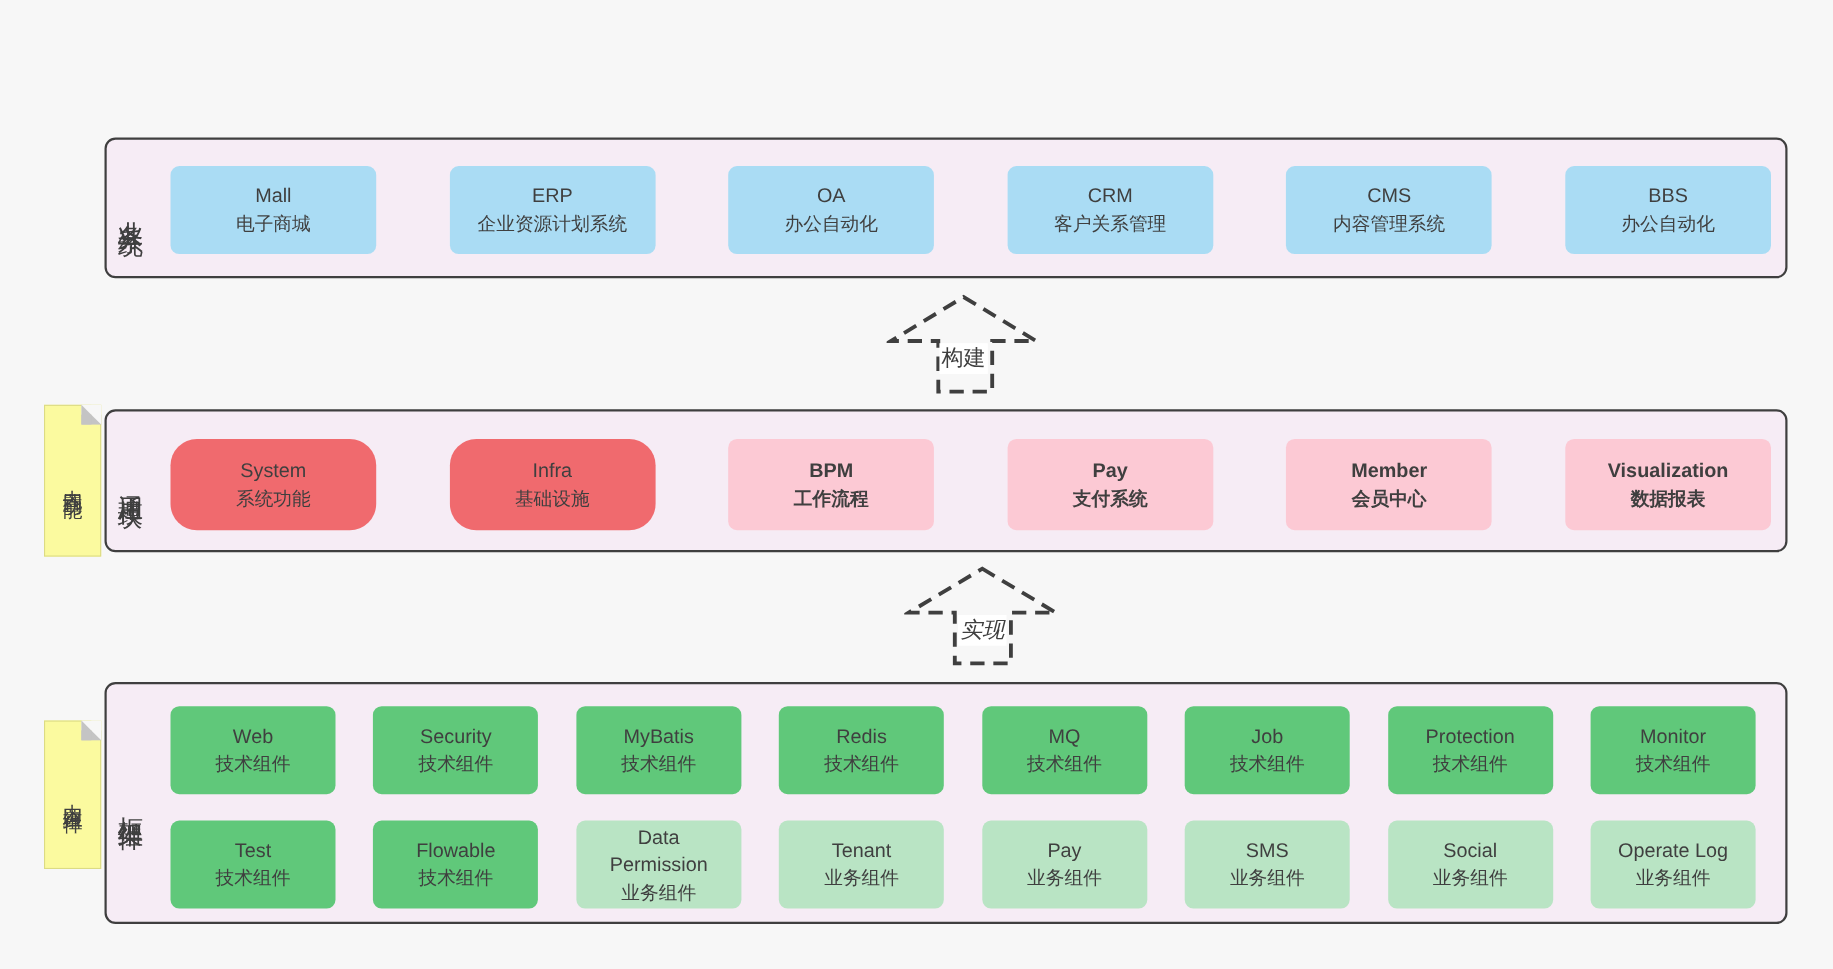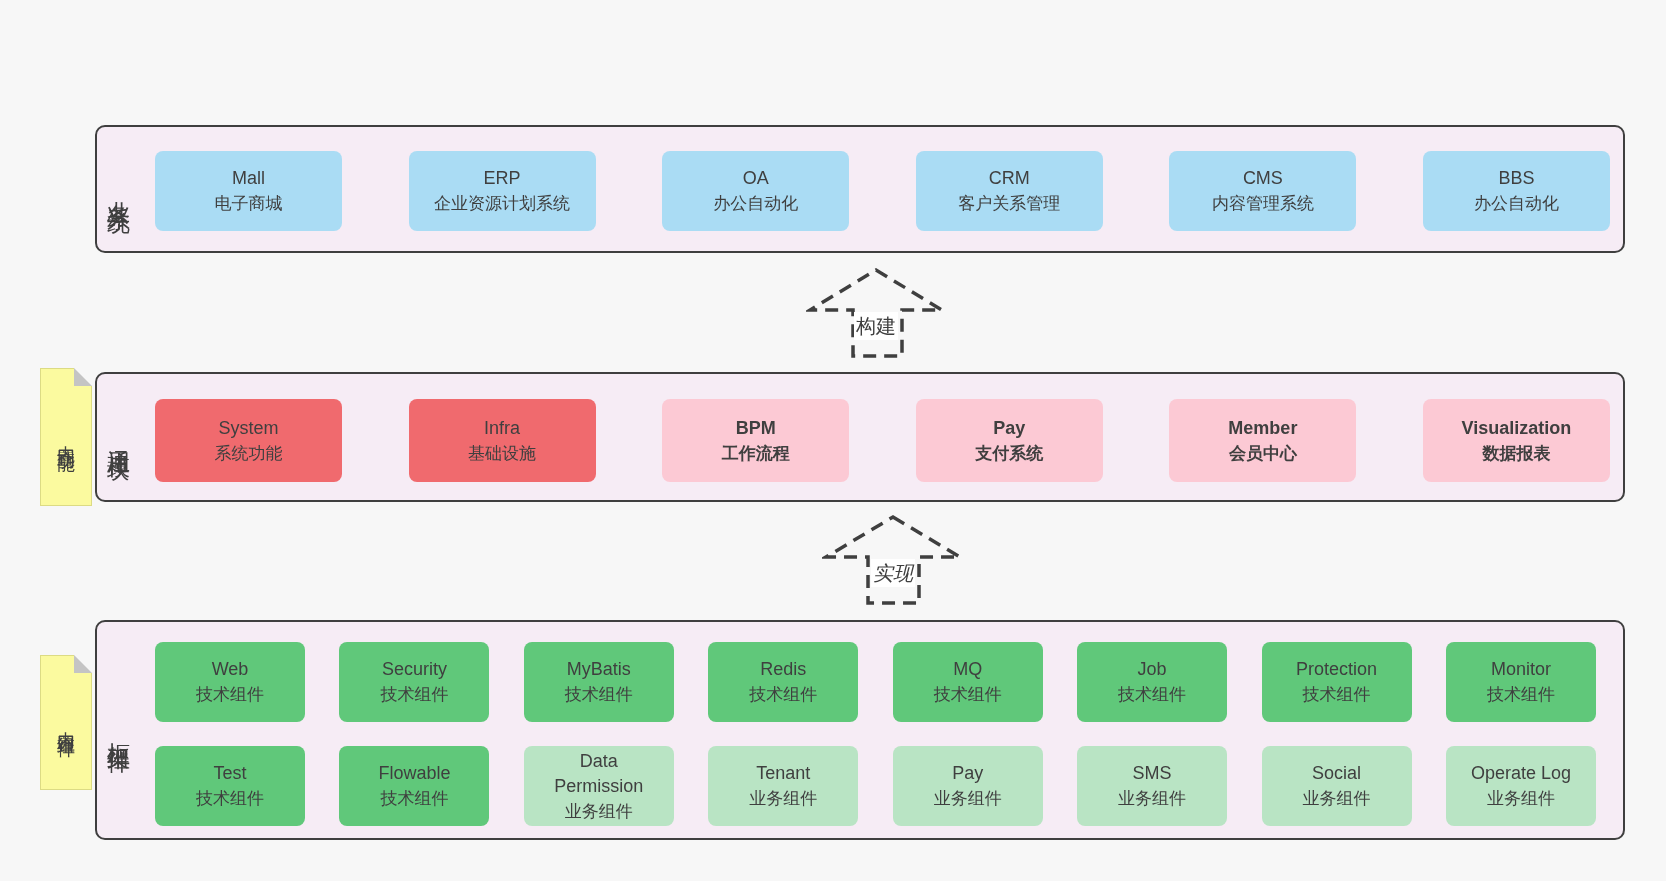--- a/index.html
+++ b/index.html
@@ -49,21 +49,21 @@
   }
   .row-6 .box{width:187px;height:80px;}
   .panel-modules .box{height:83px;}
   .row-8 .box{width:150px;height:80px;}
   .box .en{font-size:18px;display:block;}
   .box .zh{font-size:17px;display:block;}
   .box.wrap-en .en{max-width:118px;line-height:25px;}
   .box.wrap-en{line-height:25px;}
 
   .box[data-kind="blue"]{background:var(--blue,#aadcf4);}
-  .box[data-kind="red"]{background:var(--red,#f06a6e);}
+  .box[data-kind="red"]{background:var(--red,#f06a6e);border-radius:24px;}
   .box[data-kind="pink"]{background:var(--pink,#fcc9d4);font-weight:bold;}
   .box[data-kind="green-dark"]{background:var(--green_dark,#60c87a);text-align:right;}
   .box[data-kind="green-light"]{background:var(--green_light,#b9e4c4);}
 
   
   .note{
     position:absolute;left:40px;width:52px;
     background:var(--note_bg,#fbfa9f);
     border:1px solid var(--note_border,#dcdb84);
     box-sizing:border-box;

